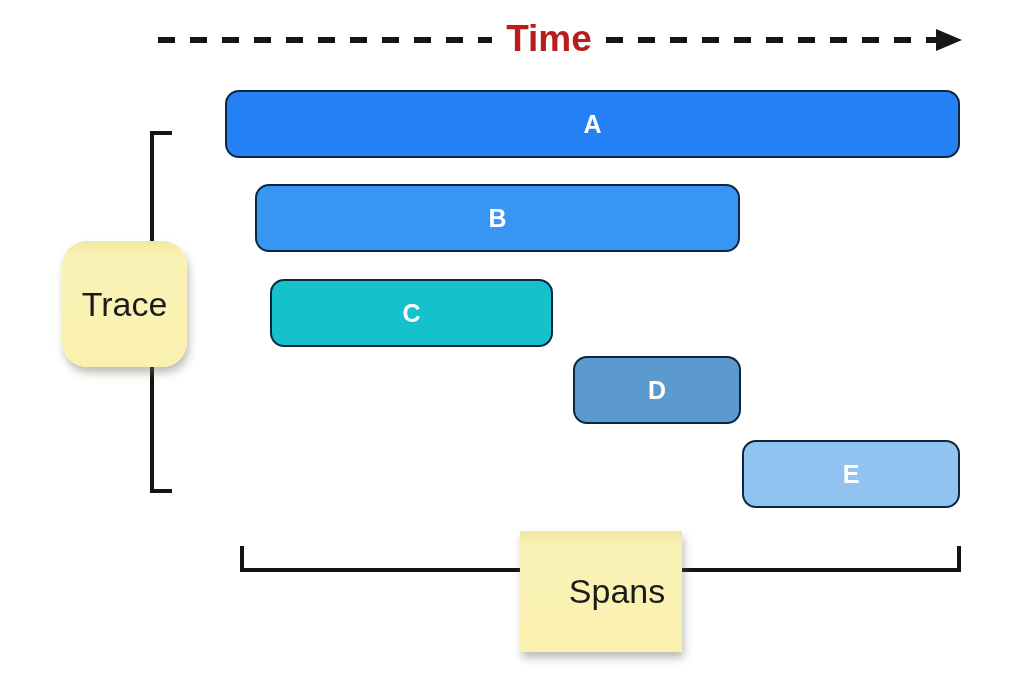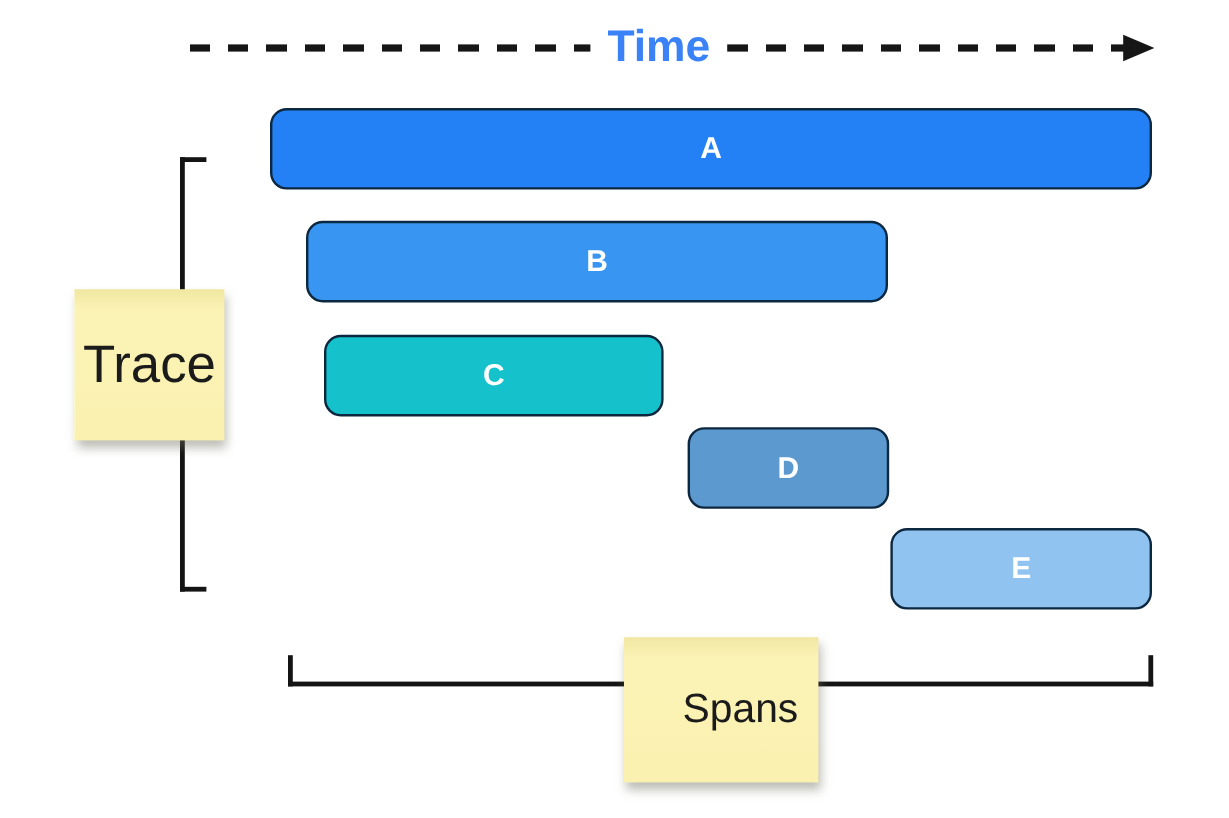--- a/index.html
+++ b/index.html
@@ -99,39 +99,40 @@
     align-items: center;
     justify-content: center;
     color: #1b1b1b;
     z-index: 5;
   }
   .trace-note {
     left: 62px;
     top: 241px;
     width: 125px;
     height: 126px;
-    font-size: 44px;
+    font-size: 34px;
+    border-radius: 25px;
   }
   .spans-note {
     left: 520px;
     top: 531px;
     width: 130px;
     height: 121px;
     font-size: 34px;
     padding-left: 32px;
   }
 </style>
 </head>
 <body>
 
 <div id="diagram">
 
   <div class="time-arrow">
     <div class="dash-seg"></div>
-    <div class="time-label" style="color: #3b82f6;">Time</div>
+    <div class="time-label" style="color: #b91c1c;">Time</div>
     <div class="dash-seg"></div>
     <div class="arrow-head"></div>
   </div>
 
   <div id="bars">
       <div class="span-bar" style="left: 225px; top: 90px; width: 735px; background: rgb(36, 128, 245); border-color: rgb(12, 40, 64);">
         <span class="span-label">A</span>
       </div>
       <div class="span-bar" style="left: 255px; top: 184px; width: 485px; background: rgb(56, 150, 242); border-color: rgb(12, 40, 64);">
         <span class="span-label">B</span>

